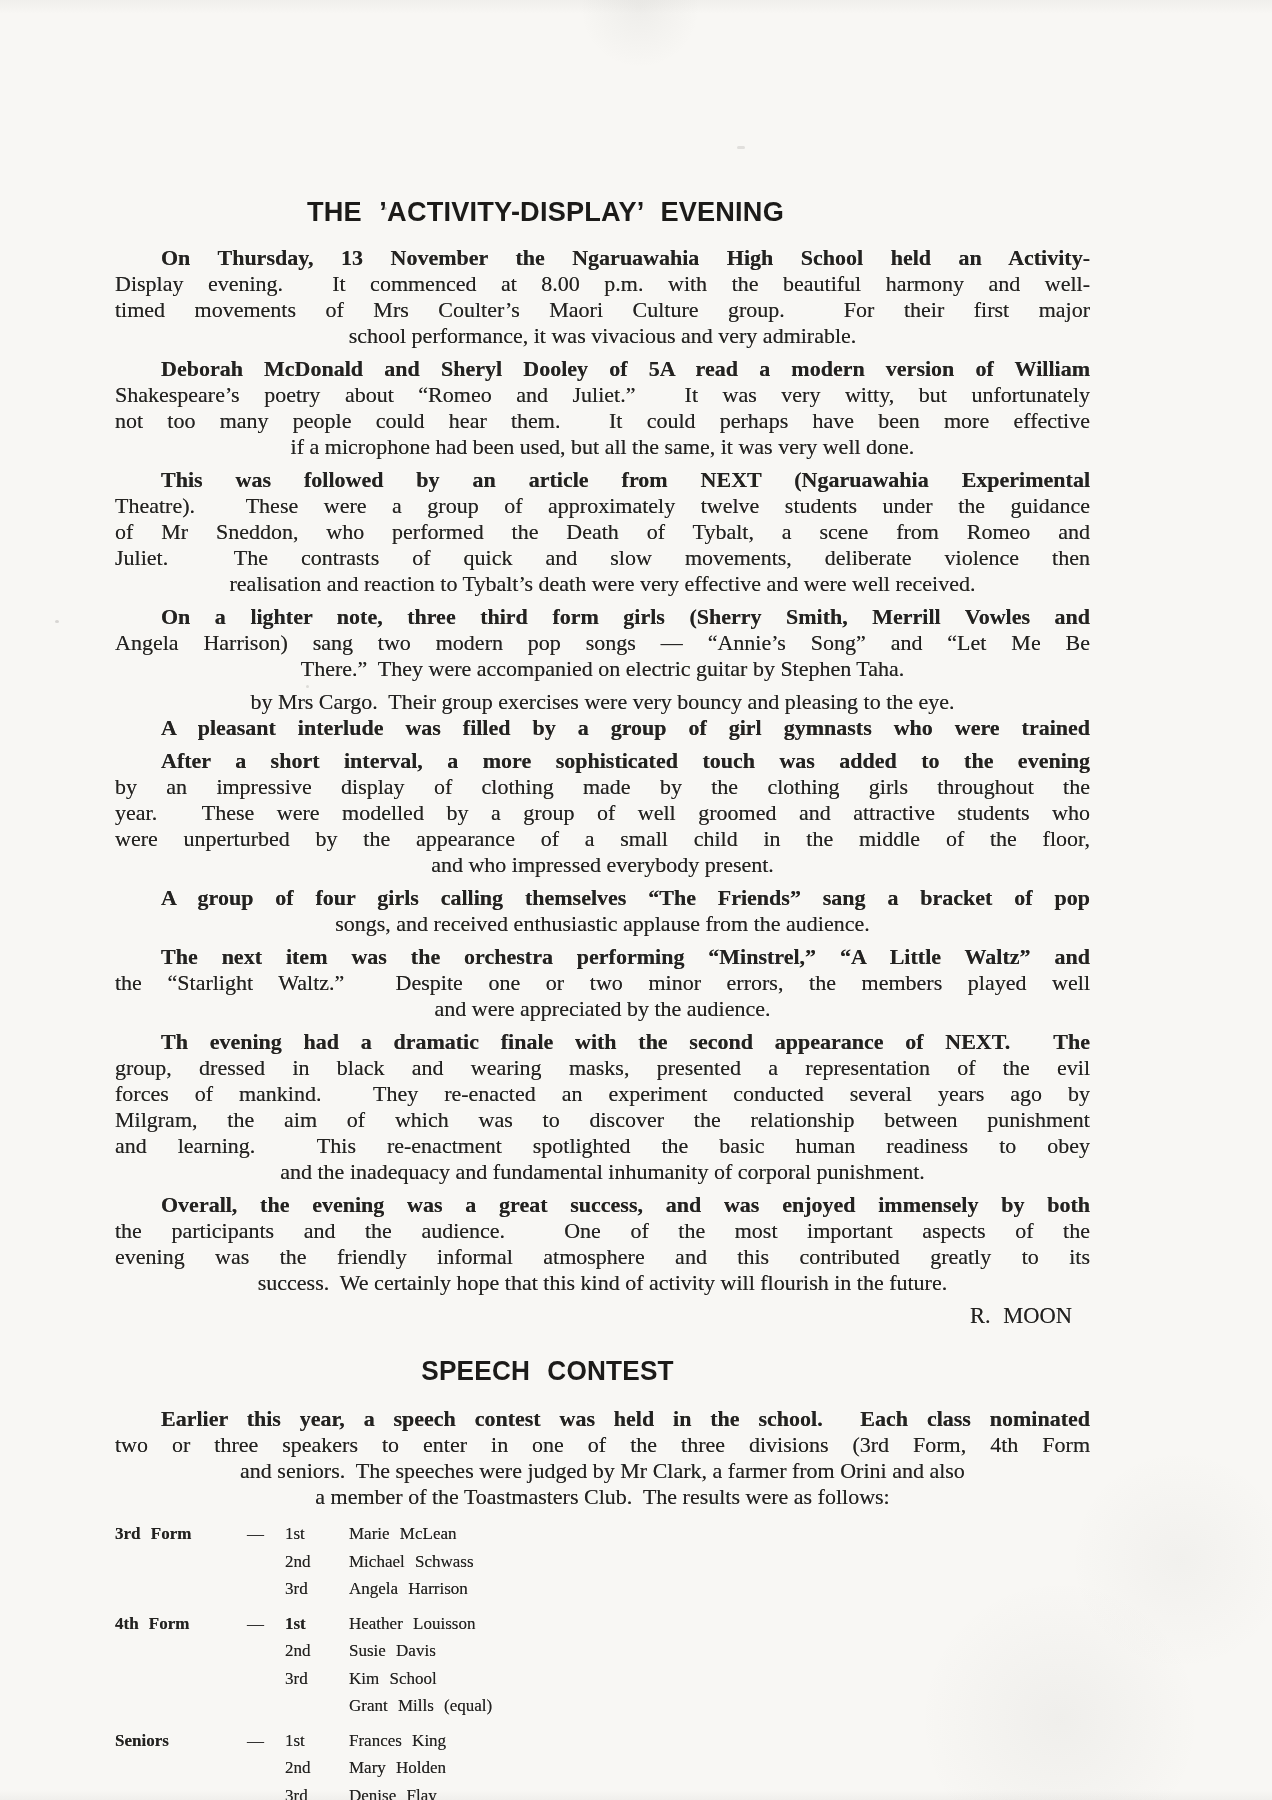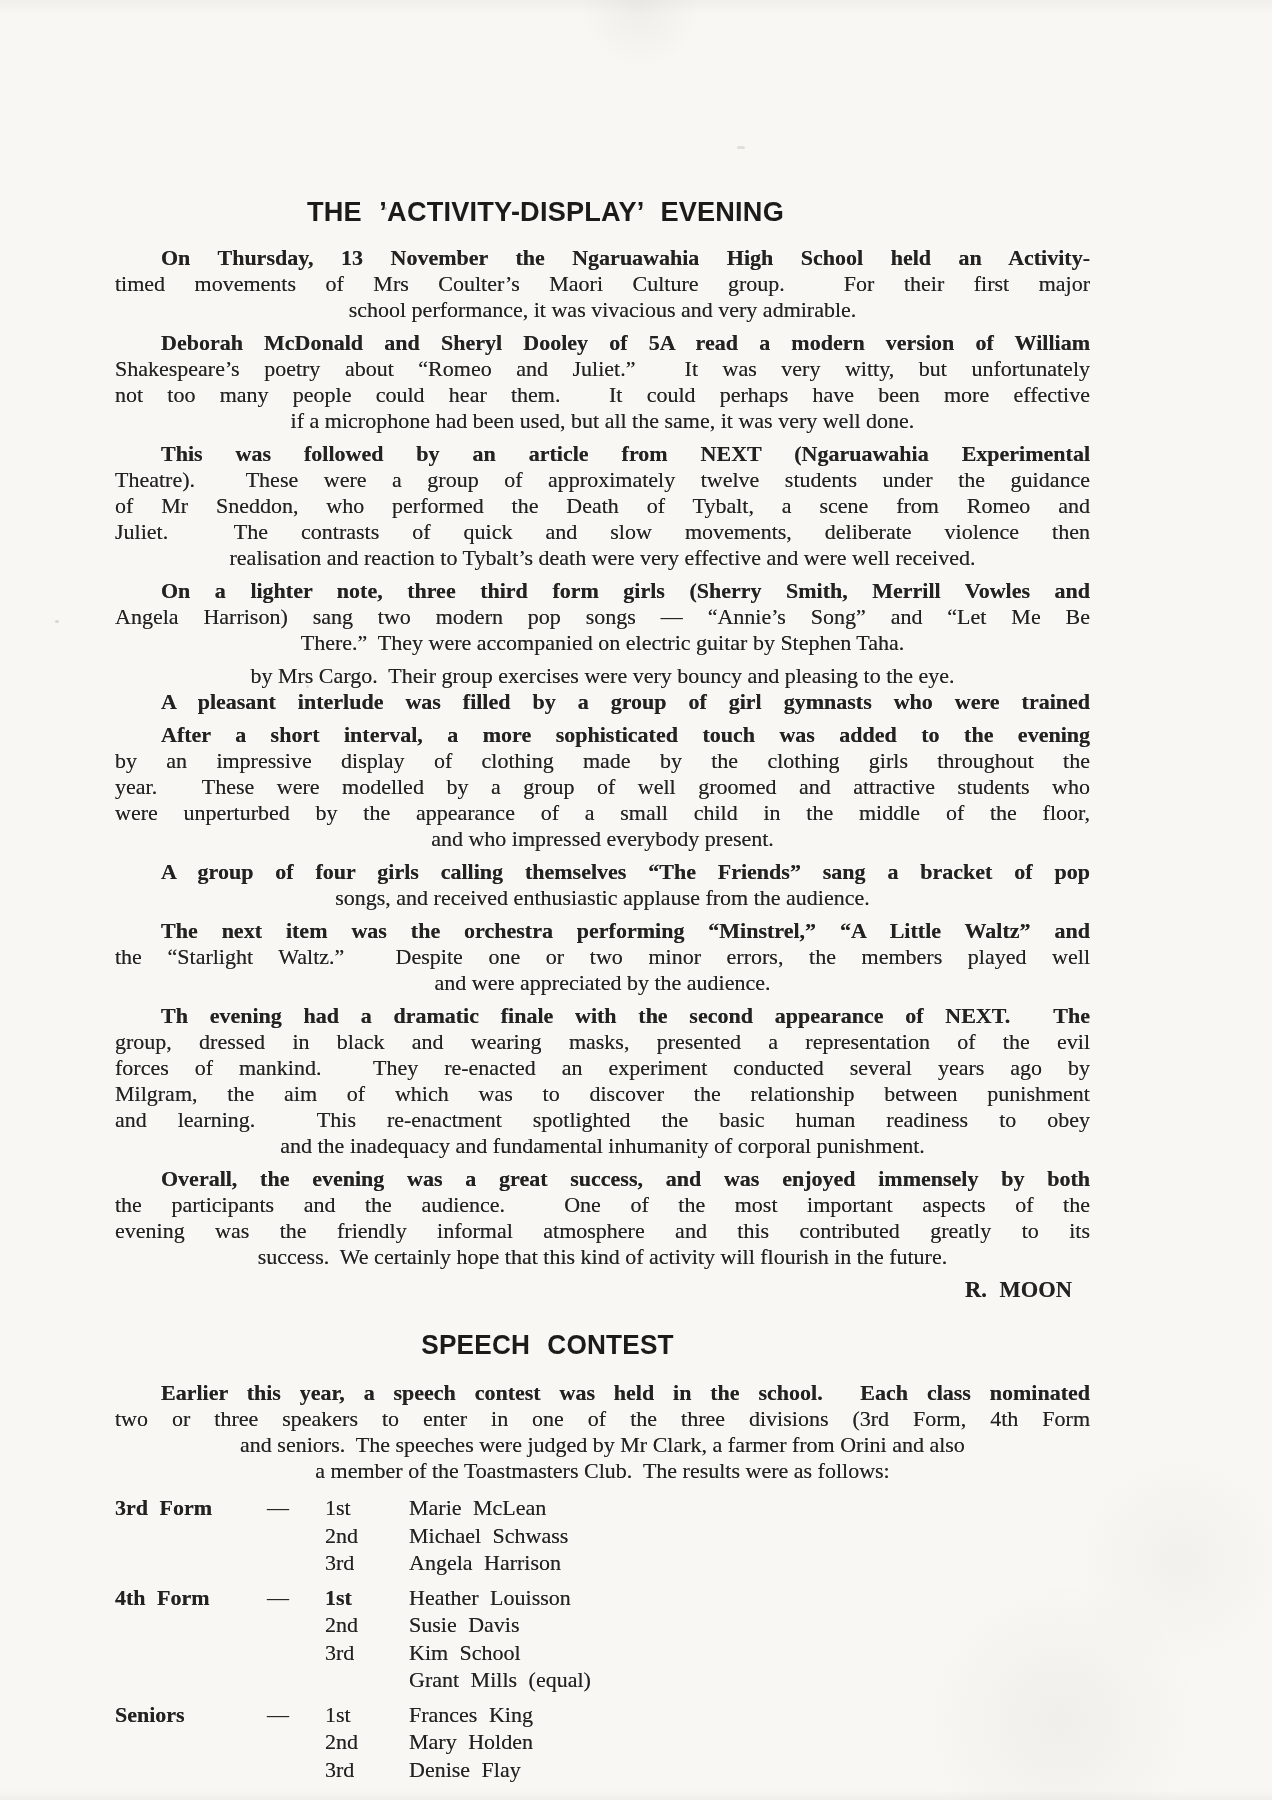--- a/index.html
+++ b/index.html
@@ -55,36 +55,35 @@
     font-size:22px;
     line-height:26px;
     margin:0 0 7px 0;
     text-shadow:0 0 0.5px rgba(20,20,18,0.55);
   }
   .tl{ text-align:center; white-space:normal; }
   .tl.j{ text-align:justify; text-align-last:justify; }
   .tl.ind{ text-indent:46px;font-weight:bold; }
   .byline{
     font-size:22.5px;
-    font-weight:700;
+    font-weight:400;
     text-align:right;
     padding-right:18px;
     margin-top:1px;
     word-spacing:7px;
     text-shadow:0 0 0.5px rgba(20,20,18,0.55);
   }
   .results{ margin-top:10px; }
   .rrow{
     display:grid;
     grid-template-columns:132px 38px 64px auto;
-    font-size:22px;
+    font-size:17px;
     line-height:27.5px;
     word-spacing:6px;
     text-shadow:0 0 0.5px rgba(20,20,18,0.55);
-    gap:20px;
   }
   .rrow.gs{ margin-top:7px; }
   .rrow .divn{ font-weight:700; }
   .rrow .plc.b{ font-weight:700; }
   .speck{
     position:absolute;
     background:rgba(60,58,55,0.5);
     border-radius:50%;
   }
   .s1{ left:383px; top:207px; width:4px; height:3px; opacity:.45;}
@@ -102,20 +101,21 @@
   <span class="speck s3"></span>
   <span class="speck s4"></span>
   <span class="speck s5"></span>
 
   <div class="content">
     <h1>THE ’ACTIVITY-DISPLAY’ EVENING</h1>
 
     <div id="a1-paras">
         <div class="para">
           <div class="tl j ind">On Thursday, 13 November the Ngaruawahia High School held an Activity-</div>
+          <div class="tl j">Display evening.&nbsp; It commenced at 8.00 p.m. with the beautiful harmony and well-</div>
           <div class="tl j">timed movements of Mrs Coulter’s Maori Culture group.&nbsp; For their first major</div>
           <div class="tl">school performance, it was vivacious and very admirable.</div>
         </div>
         <div class="para">
           <div class="tl j ind">Deborah McDonald and Sheryl Dooley of 5A read a modern version of William</div>
           <div class="tl j">Shakespeare’s poetry about “Romeo and Juliet.”&nbsp; It was very witty, but unfortunately</div>
           <div class="tl j">not too many people could hear them.&nbsp; It could perhaps have been more effective</div>
           <div class="tl">if a microphone had been used, but all the same, it was very well done.</div>
         </div>
         <div class="para">

